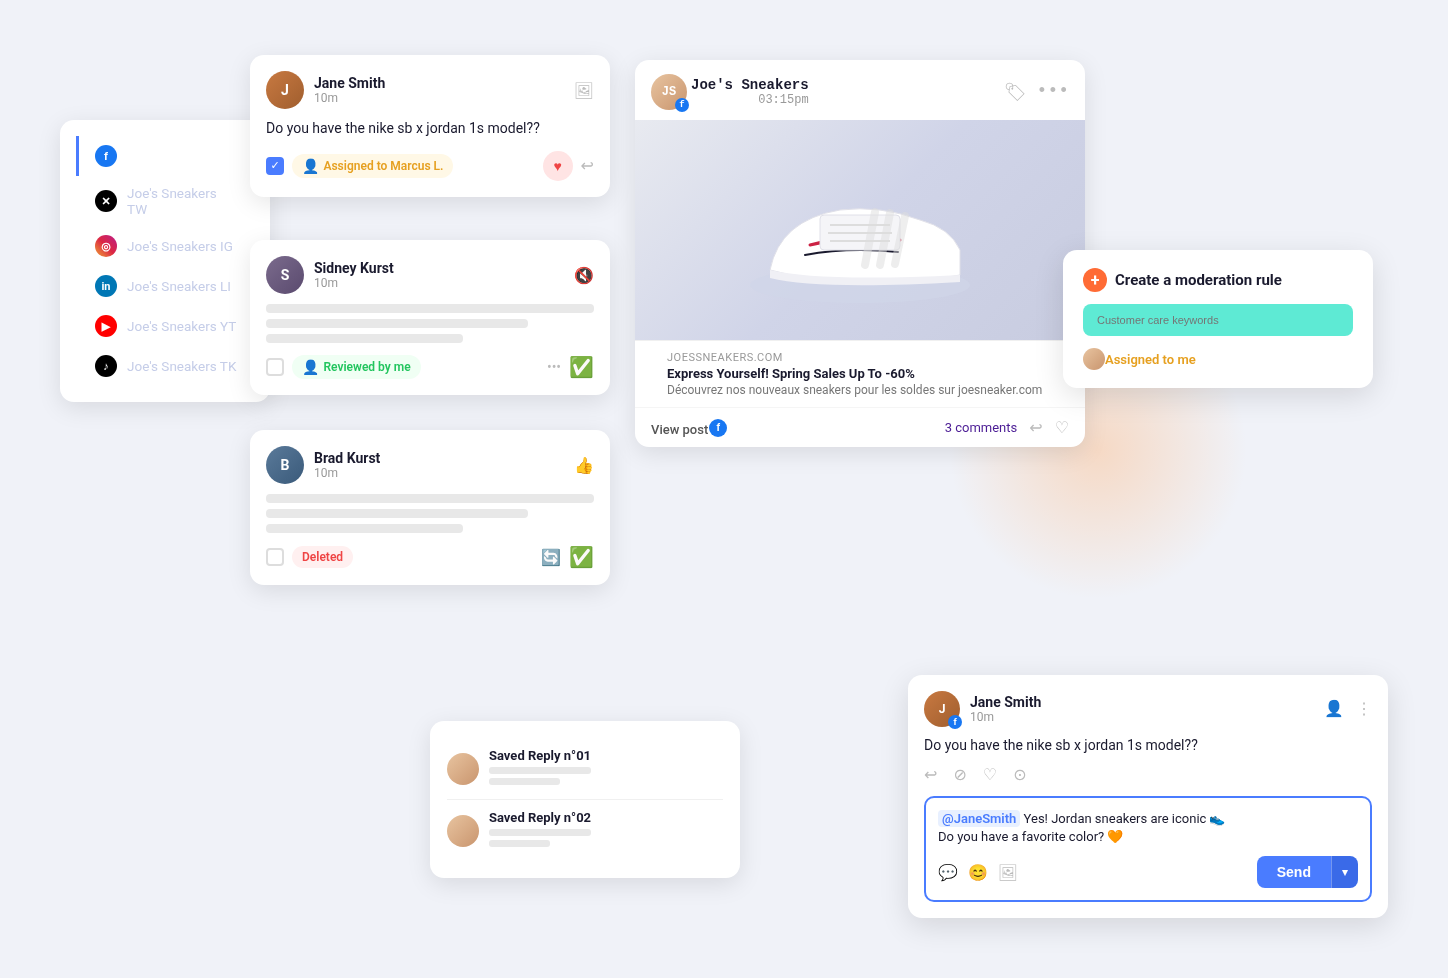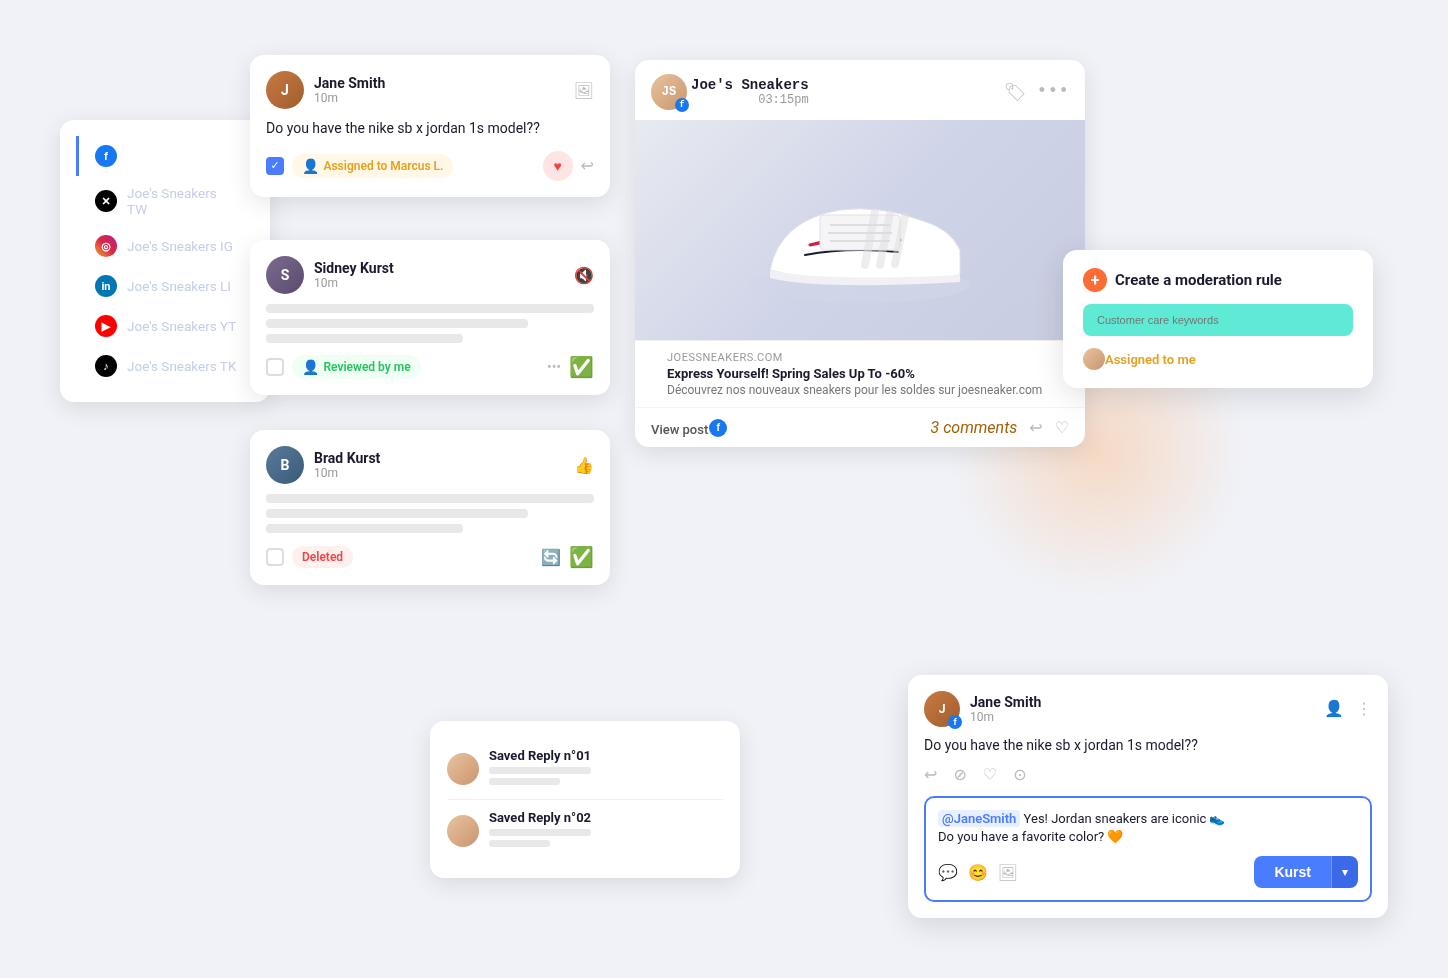--- a/index.html
+++ b/index.html
@@ -394,23 +394,22 @@
       font-weight: 500;
       cursor: pointer;
     }
     .post-footer-actions {
       margin-left: auto;
       display: flex;
       align-items: center;
       gap: 12px;
     }
     .comments-count {
-      font-size: 16px;
-      color: #a16207;
-      font-style: italic;
+      font-size: 13px;
+      color: #4c1d95;
     }
 
     
     .moderation-card {
       position: absolute;
       right: 75px;
       top: 250px;
       width: 310px;
       background: #fff;
       border-radius: 14px;
@@ -860,20 +859,20 @@
       <div class="reply-compose-text">
         <span class="mention">@JaneSmith</span> Yes! Jordan sneakers are iconic 👟<br>Do you have a favorite color? 🧡
       </div>
       <div class="reply-compose-footer">
         <div class="compose-icons">
           <span>💬</span>
           <span>😊</span>
           <span>🖼</span>
         </div>
         <div class="send-btn-group">
-          <button class="send-btn">Kurst</button>
+          <button class="send-btn">Send</button>
           <button class="send-dropdown">▾</button>
         </div>
       </div>
     </div>
   </div>
 
 </div>
 
 </body></html>

